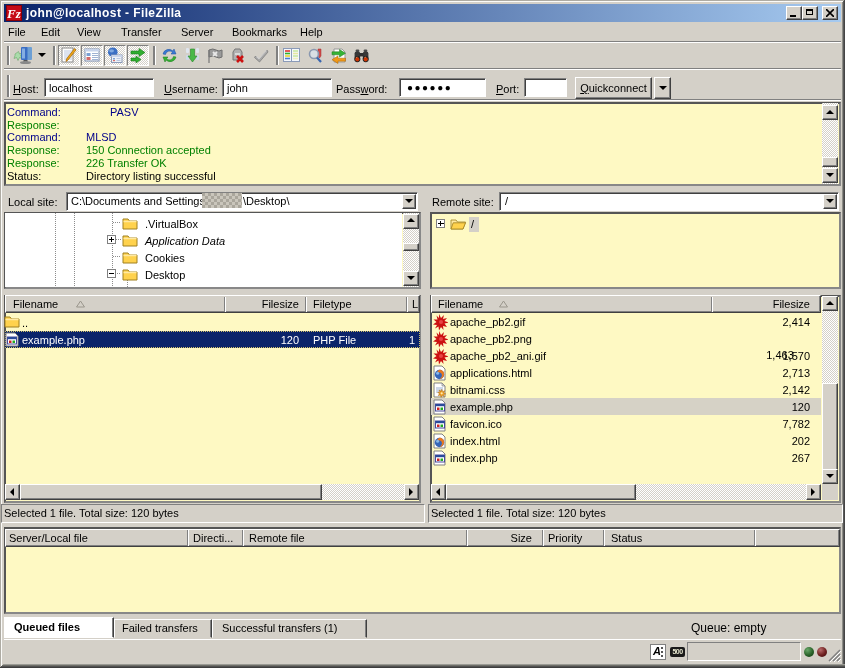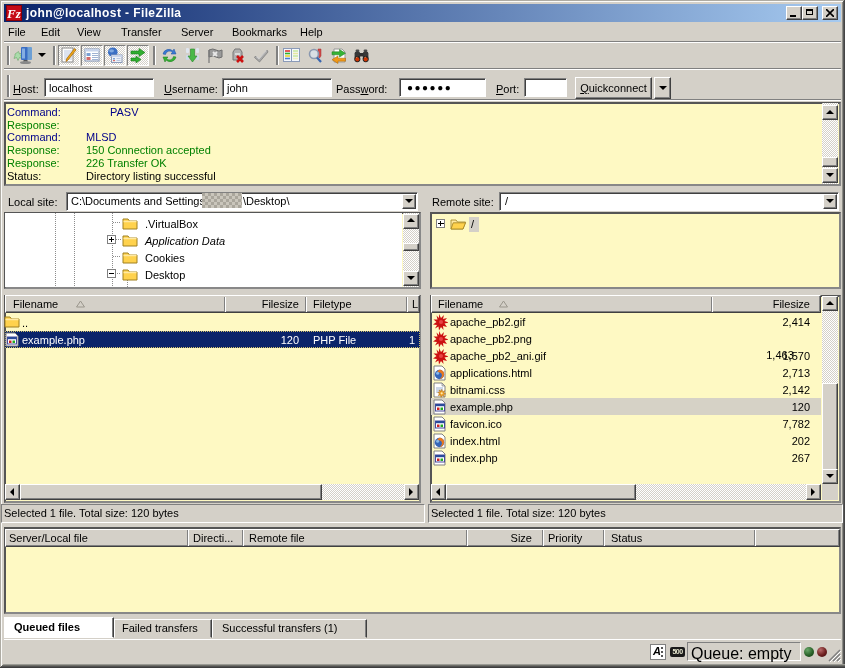--- a/index.html
+++ b/index.html
@@ -455,19 +455,19 @@
 <div class="ab" style="left:222px;top:622px;">Successful transfers (1)</div>
 
 <div class="ab" style="left:4px;top:639px;width:837px;height:1px;background:#fff;"></div>
 <div class="ab" style="left:650px;top:644px;width:16px;height:16px;border:1px solid #808080;background:#fff;"></div>
 <div class="ab" style="left:653px;top:645px;font-size:11px;font-weight:bold;font-style:italic;">A</div>
 <div class="ab" style="left:661px;top:647px;width:2px;height:2px;background:#555;"></div>
 <div class="ab" style="left:661px;top:651px;width:2px;height:2px;background:#555;"></div>
 <div class="ab" style="left:661px;top:655px;width:2px;height:2px;background:#555;"></div>
 <div class="ab" style="left:670px;top:647px;width:15px;height:10px;background:#1a1a1a;border-radius:2px;color:#e8e8d0;font-size:7px;font-weight:bold;text-align:center;line-height:10px;letter-spacing:-0.5px;">500</div>
 <div class="ab" style="left:687px;top:642px;width:114px;height:19px;border:1px solid;border-color:#808080 #fff #fff #808080;background:#d4d0c8;"></div>
-<div class="ab" style="left:691px;top:645px;font-size:16px;">Queue: empty</div>
+<div class="ab" style="left:691px;top:621px;font-size:12px;">Queue: empty</div>
 <div class="ab" style="left:804px;top:647px;width:10px;height:10px;border-radius:50%;background:radial-gradient(circle at 35% 30%,#6aa86a,#2a632a 55%,#0c330c);"></div>
 <div class="ab" style="left:817px;top:647px;width:10px;height:10px;border-radius:50%;background:radial-gradient(circle at 35% 30%,#b86a6a,#6e2020 55%,#3a0c0c);"></div>
 <svg class="ab" style="left:828px;top:649px;" width="13" height="13">
     <path d="M12,1 L1,12 M12,5 L5,12 M12,9 L9,12" stroke="#808080" stroke-width="1.5"></path>
     <path d="M13,2 L2,13 M13,6 L6,13 M13,10 L10,13" stroke="#fff" stroke-width="1"></path>
   </svg>
 
 </body></html>

